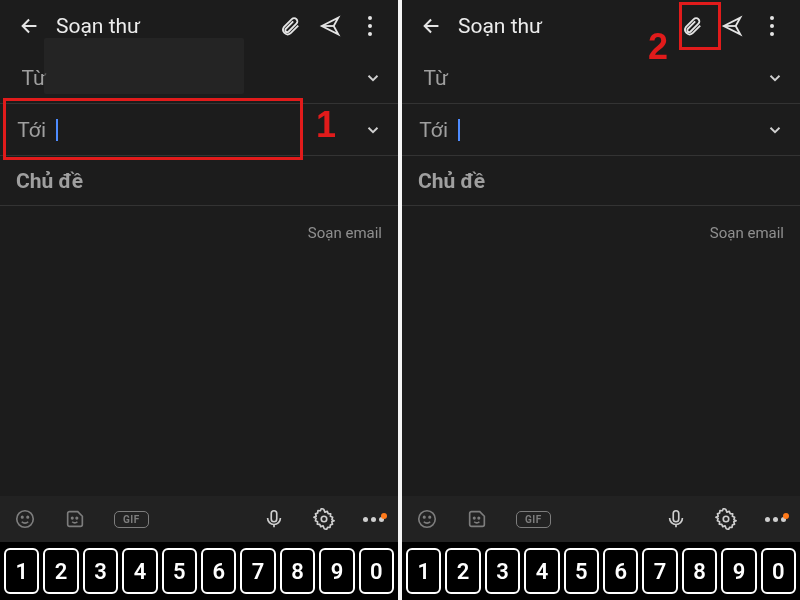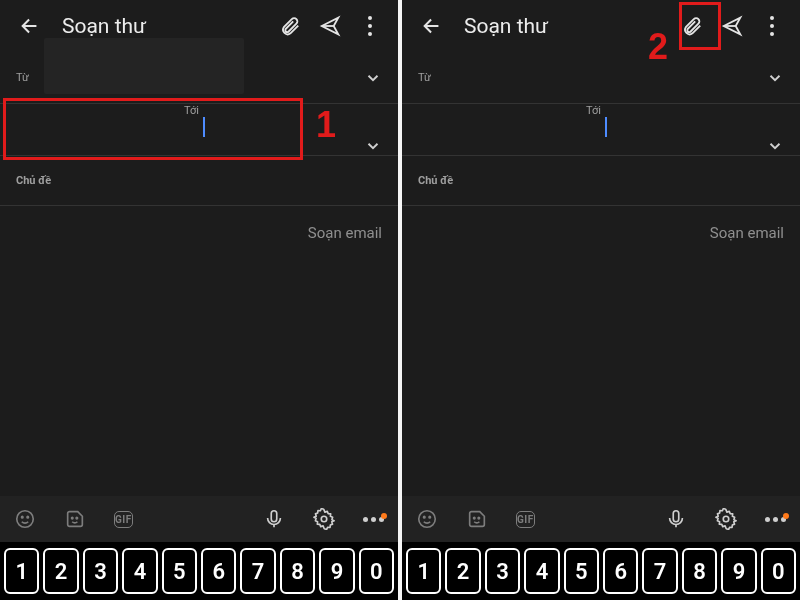--- a/index.html
+++ b/index.html
@@ -37,43 +37,44 @@
     height: 40px;
     display: flex;
     align-items: center;
     justify-content: center;
     color: #e4e4e4;
   }
   .title {
     font-size: 21px;
     font-weight: 400;
     flex: 1;
-    margin-left: 12px;
+    margin-left: 6px;
     color: #ececec;
   }
   .dots {
     display: flex;
     flex-direction: column;
     gap: 4px;
   }
   .dots span {
     width: 4px; height: 4px; border-radius: 50%; background: #e4e4e4;
   }
   
   .row {
     border-bottom: 1px solid #333;
     padding: 0 16px;
     display: flex;
     align-items: center;
     color: #cfcfcf;
-    font-size: 11px;
+    font-size: 21px;
     position: relative;
+    text-align: right;
   }
   .row.from { height: 52px; }
-  .row.to   { height: 52px; flex-direction: column; }
+  .row.to   { height: 52px; }
   .row.subj { height: 50px; font-weight: bold; }
   .row .lbl { color: #9f9f9f; }
   .row .lbl.from-lbl { width: 30px; }
   .row .lbl.to-lbl { width: 30px; }
   .chev {
     margin-left: auto;
     color: #d0d0d0;
   }
   .caret {
     width: 1.5px;
@@ -106,21 +107,21 @@
     align-items: center;
     padding: 0 14px;
     gap: 28px;
     color: #7d7d7d;
   }
   .kbstrip .gap { flex: 1; }
   .gif {
     font-size: 10px;
     border: 1.5px solid #7d7d7d;
     border-radius: 5px;
-    padding: 2px 0;
+    padding: 2px 8px;
     font-weight: 700;
     letter-spacing: 0.5px;
   }
   .tridot {
     display: flex; gap: 3px; align-items: center; position: relative;
   }
   .tridot span { width:5px; height:5px; border-radius:50%; background:#cfcfcf; }
   .tridot .hl {
     position:absolute; right:-3px; top:-4px; width:6px; height:6px; border-radius:50%;
     background:#ff7a1a;

